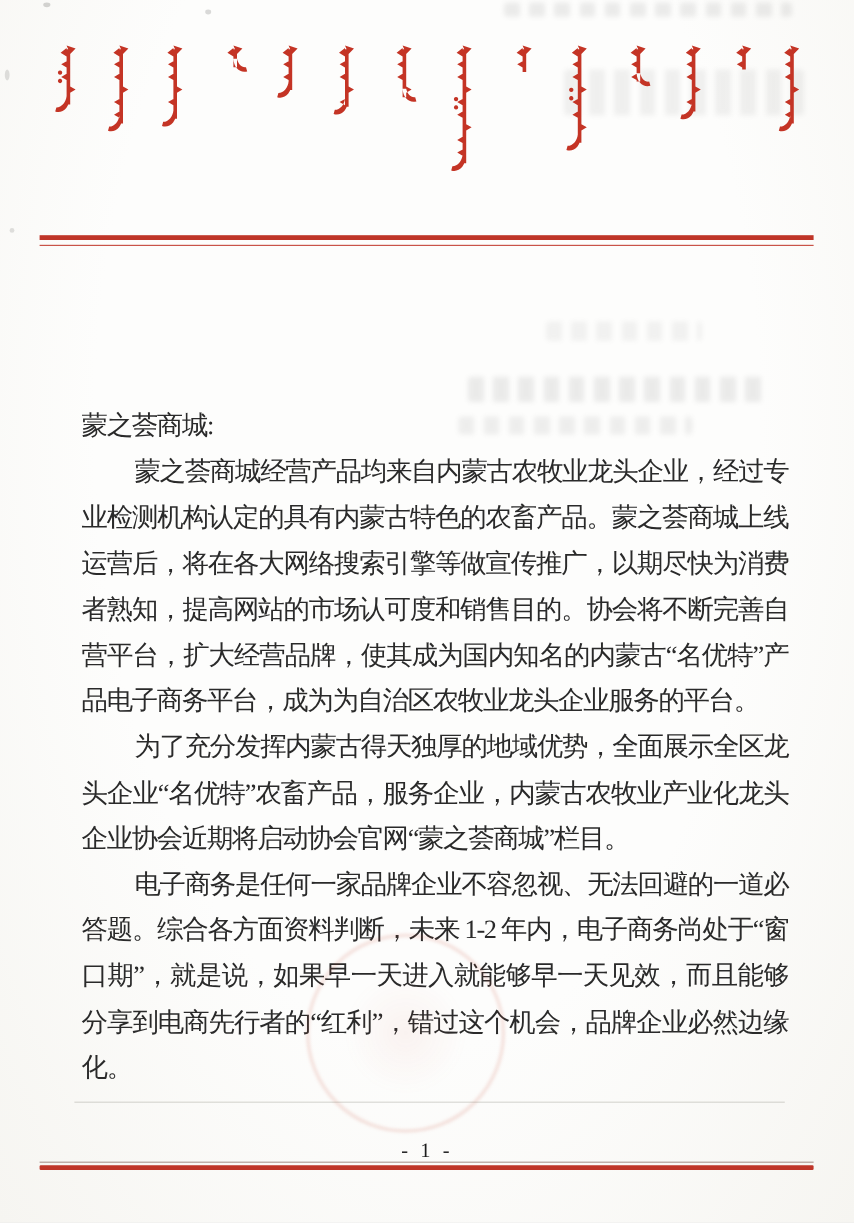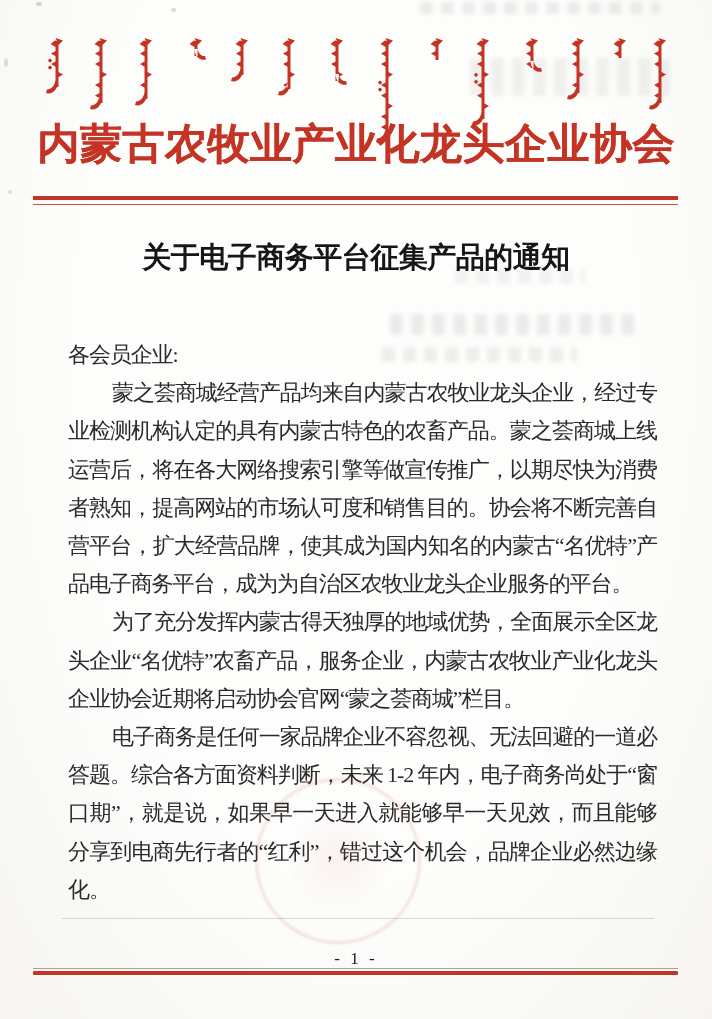--- a/index.html
+++ b/index.html
@@ -106,28 +106,26 @@
         <path d="M242.5,0 L250,2.5 L245.5,7 Z M242.5,2 L237.5,6 L242.5,9 Z M242.5,3 h3 v48 h-3 Z M242.5,13 l-4.5,2.6 l4.5,2.6 Z M242.5,23.5 l-4.5,2.6 l4.5,2.6 Z M245.5,34 l4.5,2.6 l-4.5,2.6 Z M242.5,44.5 l-4.5,2.6 l4.5,2.6 Z M245.5,44 C 245,54 239,59 233,57 L 234,53.5 C 238.5,53.5 242,49 242.5,44 Z " fill="#c43425"></path>
         <path d="M290.5,0 L298,2.5 L293.5,7 Z M290.5,2 L285.5,6 L290.5,9 Z M290.5,3 h3 v40 h-3 Z M290.5,13 l-4.5,2.6 l4.5,2.6 Z M290.5,23.5 l-4.5,2.6 l4.5,2.6 Z M293.5,34 l4.5,2.6 l-4.5,2.6 Z M290.5,36 C 291,44 296,48 302,46.5 L 301,43 C 297,43.5 294.5,40 293.5,36 Z " fill="#c43425"></path>
         <path d="M340.5,0 L348,2.5 L343.5,7 Z M340.5,2 L335.5,6 L340.5,9 Z M340.5,3 h3 v95 h-3 Z M340.5,13 l-4.5,2.6 l4.5,2.6 Z M340.5,23.5 l-4.5,2.6 l4.5,2.6 Z M343.5,34 l4.5,2.6 l-4.5,2.6 Z M340.5,44.5 l-4.5,2.6 l4.5,2.6 Z M340.5,55 l-4.5,2.6 l4.5,2.6 Z M343.5,65.5 l4.5,2.6 l-4.5,2.6 Z M340.5,76 l-4.5,2.6 l4.5,2.6 Z M340.5,86.5 l-4.5,2.6 l4.5,2.6 Z M343.5,91 C 343,101 337,106 331,104 L 332,100.5 C 336.5,100.5 340,96 340.5,91 Z M335,42.75 a1.8,1.8 0 1,0 0.1,0 Z M335,49.75 a1.8,1.8 0 1,0 0.1,0 Z " fill="#c43425"></path>
         <path d="M390.5,0 L398,2.5 L393.5,7 Z M390.5,2 L385.5,6 L390.5,9 Z M390.5,3 h3 v19 h-3 Z M390.5,13 l-4.5,2.6 l4.5,2.6 Z " fill="#c43425"></path>
         <path d="M436.5,0 L444,2.5 L439.5,7 Z M436.5,2 L431.5,6 L436.5,9 Z M436.5,3 h3 v78 h-3 Z M436.5,13 l-4.5,2.6 l4.5,2.6 Z M436.5,23.5 l-4.5,2.6 l4.5,2.6 Z M439.5,34 l4.5,2.6 l-4.5,2.6 Z M436.5,44.5 l-4.5,2.6 l4.5,2.6 Z M436.5,55 l-4.5,2.6 l4.5,2.6 Z M439.5,65.5 l4.5,2.6 l-4.5,2.6 Z M439.5,74 C 439,84 433,89 427,87 L 428,83.5 C 432.5,83.5 436,79 436.5,74 Z M431,35.1 a1.8,1.8 0 1,0 0.1,0 Z M431,42.1 a1.8,1.8 0 1,0 0.1,0 Z " fill="#c43425"></path>
         <path d="M485.5,0 L493,2.5 L488.5,7 Z M485.5,2 L480.5,6 L485.5,9 Z M485.5,3 h3 v27 h-3 Z M485.5,13 l-4.5,2.6 l4.5,2.6 Z M485.5,23.5 l-4.5,2.6 l4.5,2.6 Z M485.5,23 C 486,31 491,35 497,33.5 L 496,30 C 492,30.5 489.5,27 488.5,23 Z " fill="#c43425"></path>
         <path d="M531.5,0 L539,2.5 L534.5,7 Z M531.5,2 L526.5,6 L531.5,9 Z M531.5,3 h3 v52 h-3 Z M531.5,13 l-4.5,2.6 l4.5,2.6 Z M531.5,23.5 l-4.5,2.6 l4.5,2.6 Z M534.5,34 l4.5,2.6 l-4.5,2.6 Z M531.5,44.5 l-4.5,2.6 l4.5,2.6 Z M534.5,48 C 534,58 528,63 522,61 L 523,57.5 C 527.5,57.5 531,53 531.5,48 Z " fill="#c43425"></path>
         <path d="M573.5,0 L581,2.5 L576.5,7 Z M573.5,2 L568.5,6 L573.5,9 Z M573.5,3 h3 v17 h-3 Z M573.5,13 l-4.5,2.6 l4.5,2.6 Z " fill="#c43425"></path>
         <path d="M613.5,0 L621,2.5 L616.5,7 Z M613.5,2 L608.5,6 L613.5,9 Z M613.5,3 h3 v62 h-3 Z M613.5,13 l-4.5,2.6 l4.5,2.6 Z M613.5,23.5 l-4.5,2.6 l4.5,2.6 Z M616.5,34 l4.5,2.6 l-4.5,2.6 Z M613.5,44.5 l-4.5,2.6 l4.5,2.6 Z M613.5,55 l-4.5,2.6 l4.5,2.6 Z M616.5,58 C 616,68 610,73 604,71 L 605,67.5 C 609.5,67.5 613,63 613.5,58 Z " fill="#c43425"></path>
       </svg></div>
-  <div class="org-name">内蒙古农牧业产业化龙头企业协会</div>
   <div class="rule rule-thick"></div>
   <div class="rule rule-thin"></div>
 
-  <h1 class="doc-title">关于电子商务平台征集产品的通知</h1>
 
   <div class="body-text">
-    <p class="salutation">各会员企业:</p>
+    <p class="salutation">蒙之荟商城:</p>
     <p class="para">蒙之荟商城经营产品均来自内蒙古农牧业龙头企业，经过专业检测机构认定的具有内蒙古特色的农畜产品。蒙之荟商城上线运营后，将在各大网络搜索引擎等做宣传推广，以期尽快为消费者熟知，提高网站的市场认可度和销售目的。协会将不断完善自营平台，扩大经营品牌，使其成为国内知名的内蒙古“名优特”产品电子商务平台，成为为自治区农牧业龙头企业服务的平台。</p>
     <p class="para">为了充分发挥内蒙古得天独厚的地域优势，全面展示全区龙头企业“名优特”农畜产品，服务企业，内蒙古农牧业产业化龙头企业协会近期将启动协会官网“蒙之荟商城”栏目。</p>
     <p class="para">电子商务是任何一家品牌企业不容忽视、无法回避的一道必答题。综合各方面资料判断，未来 1-2 年内，电子商务尚处于“窗口期”，就是说，如果早一天进入就能够早一天见效，而且能够分享到电商先行者的“红利”，错过这个机会，品牌企业必然边缘化。</p>
   </div>
 
   <div class="seal"></div>
   <div class="mid-hairline"></div>
 
   <div class="page-num">- 1 -</div>
   <div class="footer-hairline"></div>

